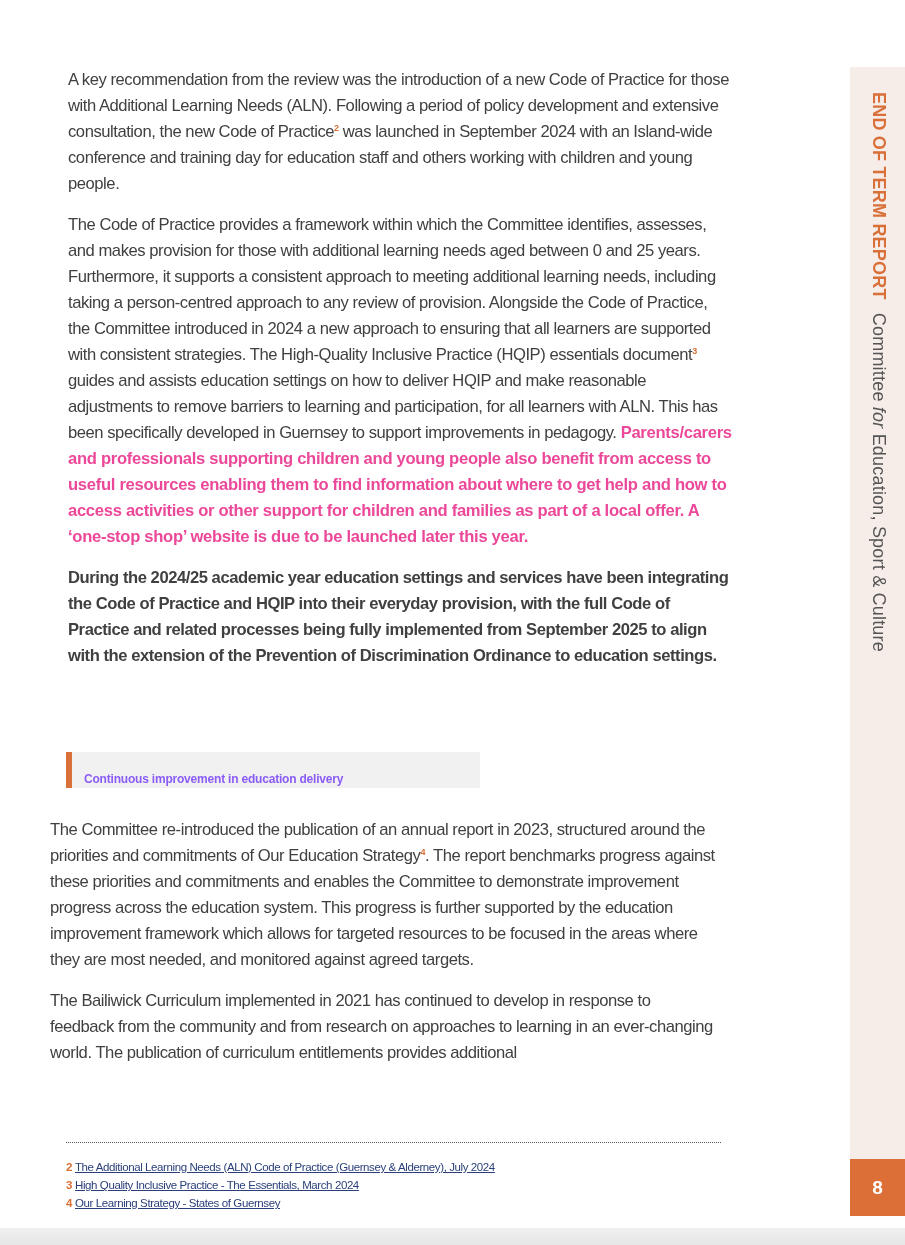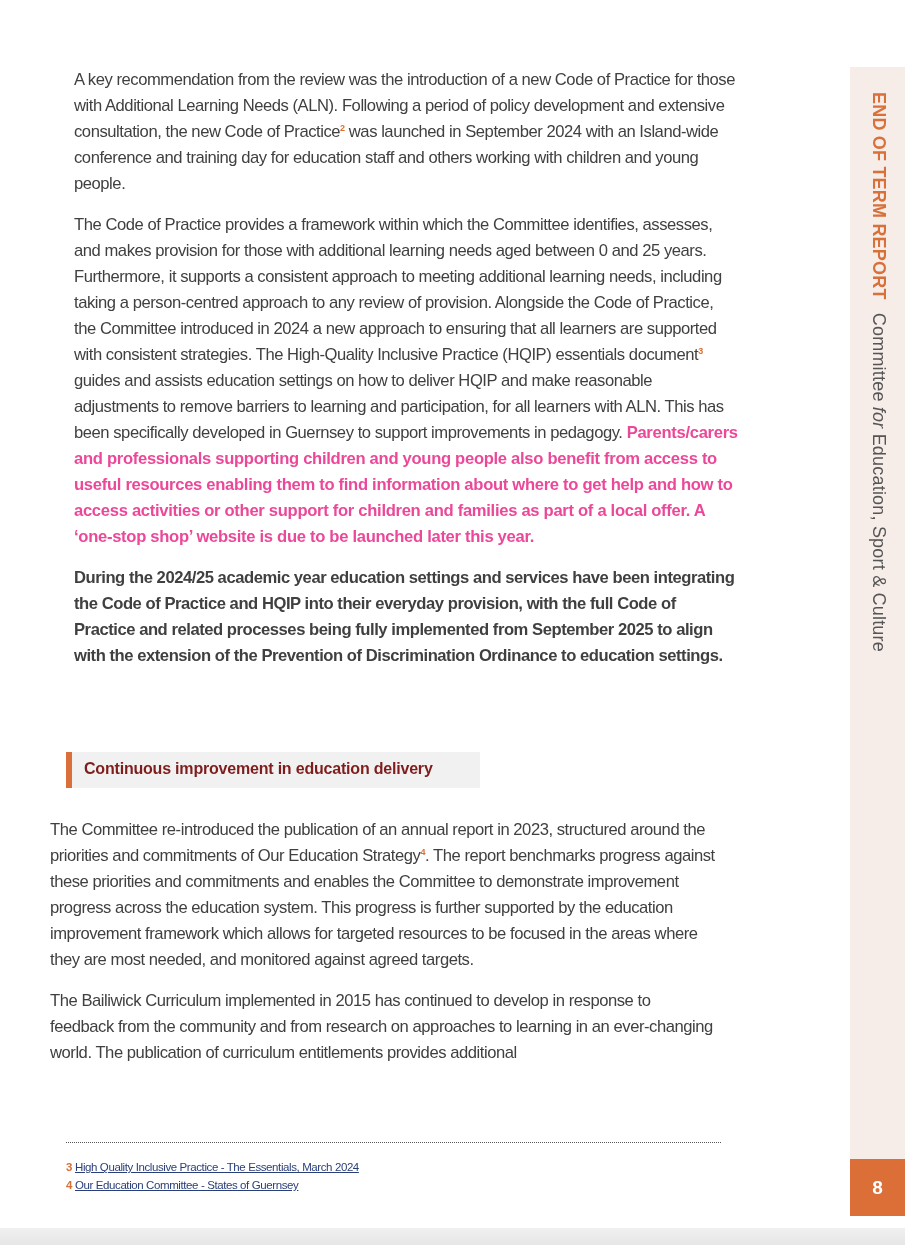--- a/index.html
+++ b/index.html
@@ -1,25 +1,25 @@
 <!DOCTYPE html>
 <html><head>
 <meta charset="utf-8">
 <style>
   html, body { margin:0; padding:0; }
   body { width:905px; height:1245px; background:#ffffff; position:relative; overflow:hidden;
          font-family:"Liberation Sans", "DejaVu Sans", sans-serif; color:#3f3f3f; }
   .page { position:absolute; left:0; top:0; width:905px; height:1228px; background:#fff; }
   .bottom-band { position:absolute; left:0; top:1228px; width:905px; height:17px; background:linear-gradient(#f0f0f0,#e6e6e6); }
-  .content { position:absolute; left:74px; top:67px; width:665px; }
+  .content { position:absolute; left:68px; top:67px; width:665px; }
   p.para { margin:0 0 15px 0; font-size:16.6px; line-height:26px; letter-spacing:-0.45px; color:#404040; }
   .b { font-weight:bold; color:#ec4899; letter-spacing:-0.3px; }
   sup.fn { color:#d86f33; font-size:9px; font-weight:bold; vertical-align:6px; line-height:0; }
   .heading { position:absolute; left:66px; top:752px; width:414px; height:36px; background:#f1f1f1; border-left:6px solid #d9703a; box-sizing:border-box; }
-  .heading span { position:absolute; left:12px; top:8px; font-size:16px; font-weight:bold; color:#7f1d1d; letter-spacing:-0.2px; white-space:nowrap; }
+  .heading span { position:absolute; left:12px; top:20px; font-size:12px; font-weight:bold; color:#8b5cf6; letter-spacing:-0.2px; white-space:nowrap; }
   .content2 { position:absolute; left:50px; top:817px; width:665px; }
   .rule { position:absolute; left:66px; top:1142px; width:655px; border-top:1.5px dotted #555; }
   .footnotes { position:absolute; left:66px; top:1158px; font-size:11.5px; line-height:18px; letter-spacing:-0.4px; }
   .fnline { white-space:nowrap; }
   .fnnum { color:#d86f33; font-weight:bold; margin-right:3px; }
   .fnlink { color:#2a3f7a; text-decoration:underline; }
   .side { position:absolute; left:850px; top:67px; width:55px; height:1092px; background:#f6ece8; }
   .side-text { position:absolute; left:868px; top:92px; writing-mode:vertical-rl; white-space:nowrap; font-size:18px; letter-spacing:0.2px; color:#555; }
   .side-text .st1 { color:#d9703a; font-weight:bold; margin-bottom:8px; }
   .side-text .st2 i { font-style:italic; }
@@ -35,28 +35,29 @@
     <p class="para"><span>The Code of Practice provides a framework within which the Committee identifies, assesses, and makes provision for those with additional learning needs aged between 0 and 25 years.  Furthermore, it supports a consistent approach to meeting additional learning needs, including taking a person-centred approach to any review of provision. Alongside the Code of Practice, the Committee introduced in 2024 a new approach to ensuring that all learners are supported with consistent strategies.  The High-Quality Inclusive Practice (HQIP) essentials document</span><sup class="fn">3</sup><span> guides and assists education settings on how to deliver HQIP and make reasonable adjustments to remove barriers to learning and participation, for all learners with ALN.  This has been specifically developed in Guernsey to support improvements in pedagogy. </span><span class="b">Parents/carers and professionals supporting children and young people also benefit from access to useful resources enabling them to find information about where to get help and how to access activities or other support for children and families as part of a local offer. A ‘one-stop shop’ website is due to be launched later this year.</span></p>
     <p class="para b">During the 2024/25 academic year education settings and services have been integrating the Code of Practice and HQIP into their everyday provision, with the full Code of Practice and related processes being fully implemented from September 2025 to align with the extension of the Prevention of Discrimination Ordinance to education settings.</p>
   </div>
 
   <div class="heading">
     <span>Continuous improvement in education delivery</span>
   </div>
 
   <div class="content2">
     <p class="para"><span>The Committee re-introduced the publication of an annual report in 2023, structured around the priorities and commitments of Our Education Strategy</span><sup class="fn">4</sup><span>.  The report benchmarks progress against these priorities and commitments and enables the Committee to demonstrate improvement progress across the education system.  This progress is further supported by the education improvement framework which allows for targeted resources to be focused in the areas where they are most needed, and monitored against agreed targets.</span></p>
-    <p class="para">The Bailiwick Curriculum implemented in 2015 has continued to develop in response to feedback from the community and from research on approaches to learning in an ever-changing world. The publication of curriculum entitlements provides additional</p>
+    <p class="para">The Bailiwick Curriculum implemented in 2021 has continued to develop in response to feedback from the community and from research on approaches to learning in an ever-changing world. The publication of curriculum entitlements provides additional</p>
   </div>
 
   <div class="rule"></div>
 
   <div class="footnotes">
+    <div class="fnline"><span class="fnnum">2</span><a class="fnlink">The Additional Learning Needs (ALN) Code of Practice (Guernsey &amp; Alderney), July 2024</a></div>
     <div class="fnline"><span class="fnnum">3</span><a class="fnlink">High Quality Inclusive Practice - The Essentials, March 2024</a></div>
-    <div class="fnline"><span class="fnnum">4</span><a class="fnlink">Our Education Committee - States of Guernsey</a></div>
+    <div class="fnline"><span class="fnnum">4</span><a class="fnlink">Our Learning Strategy - States of Guernsey</a></div>
   </div>
 
   <div class="side"></div>
   <div class="side-text">
     <span class="st1">END OF TERM REPORT</span>
     <span class="st2"><span>Committee </span><i>for</i><span> Education, Sport &amp; Culture</span></span>
   </div>
   <div class="pagebox">8</div>
 </div>
 <div class="bottom-band"></div>

